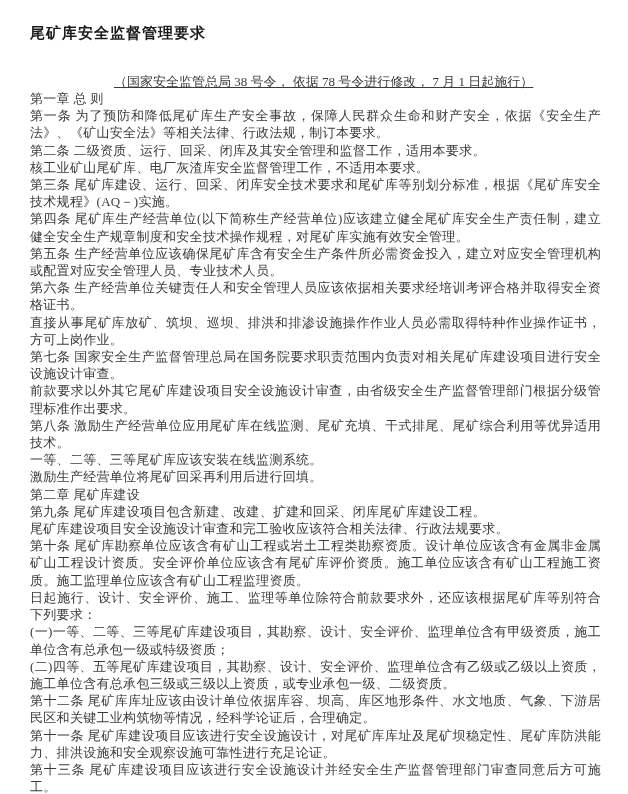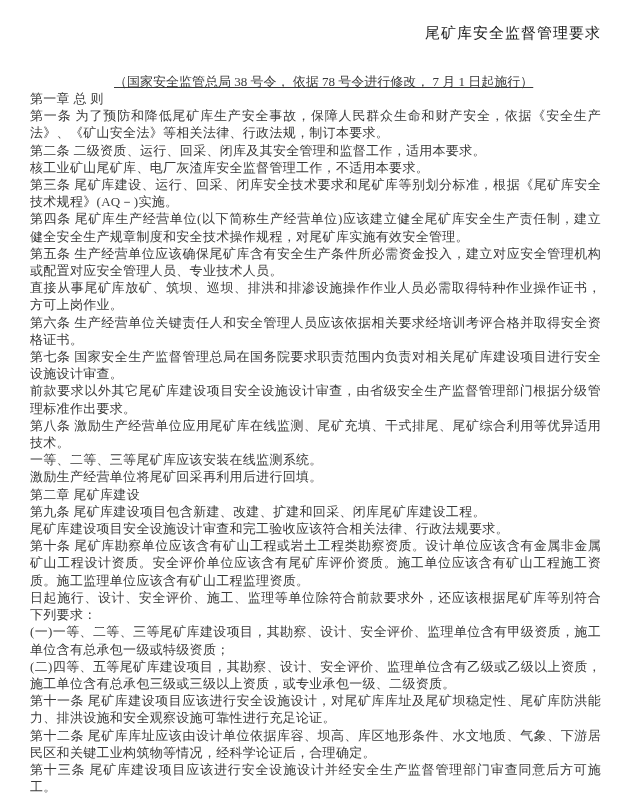--- a/index.html
+++ b/index.html
@@ -19,22 +19,22 @@
     box-sizing: border-box;
     padding: 24px 27px 0 30px;
     background: var(--page-bg);
     overflow: hidden;
     font-family: "Liberation Serif", "DejaVu Serif", serif;
     color: var(--text-color);
   }
   .doc-title {
     margin: 0 0 30px 0;
     font-size: 15px;
-    font-weight: normal;
-    text-align: right;
+    font-weight: bold;
+    text-align: left;
     letter-spacing: 1px;
     color: var(--title-color);
   }
   .doc-subtitle {
     margin: 0;
     font-size: 13px;
     line-height: 17px;
     text-indent: 84px;
     white-space: nowrap;
     text-decoration: underline;
@@ -54,31 +54,31 @@
   <h1 class="doc-title">尾矿库安全监督管理要求</h1>
   <p class="doc-subtitle">（国家安全监管总局 38 号令，  依据 78 号令进行修改，  7 月 1 日起施行）</p>
   <div class="doc-body" id="doc-body">
       <p>第一章 总 则</p>
       <p>第一条 为了预防和降低尾矿库生产安全事故，保障人民群众生命和财产安全，依据《安全生产法》、《矿山安全法》等相关法律、行政法规，制订本要求。</p>
       <p>第二条 二级资质、运行、回采、闭库及其安全管理和监督工作，适用本要求。</p>
       <p>核工业矿山尾矿库、电厂灰渣库安全监督管理工作，不适用本要求。</p>
       <p>第三条 尾矿库建设、运行、回采、闭库安全技术要求和尾矿库等别划分标准，根据《尾矿库安全技术规程》(AQ－)实施。</p>
       <p>第四条 尾矿库生产经营单位(以下简称生产经营单位)应该建立健全尾矿库安全生产责任制，建立健全安全生产规章制度和安全技术操作规程，对尾矿库实施有效安全管理。</p>
       <p>第五条 生产经营单位应该确保尾矿库含有安全生产条件所必需资金投入，建立对应安全管理机构或配置对应安全管理人员、专业技术人员。</p>
+      <p>第六条 生产经营单位关键责任人和安全管理人员应该依据相关要求经培训考评合格并取得安全资格证书。</p>
       <p>直接从事尾矿库放矿、筑坝、巡坝、排洪和排渗设施操作作业人员必需取得特种作业操作证书，方可上岗作业。</p>
-      <p>第六条 生产经营单位关键责任人和安全管理人员应该依据相关要求经培训考评合格并取得安全资格证书。</p>
       <p>第七条 国家安全生产监督管理总局在国务院要求职责范围内负责对相关尾矿库建设项目进行安全设施设计审查。</p>
       <p>前款要求以外其它尾矿库建设项目安全设施设计审查，由省级安全生产监督管理部门根据分级管理标准作出要求。</p>
       <p>第八条 激励生产经营单位应用尾矿库在线监测、尾矿充填、干式排尾、尾矿综合利用等优异适用技术。</p>
       <p>一等、二等、三等尾矿库应该安装在线监测系统。</p>
       <p>激励生产经营单位将尾矿回采再利用后进行回填。</p>
       <p>第二章 尾矿库建设</p>
       <p>第九条 尾矿库建设项目包含新建、改建、扩建和回采、闭库尾矿库建设工程。</p>
       <p>尾矿库建设项目安全设施设计审查和完工验收应该符合相关法律、行政法规要求。</p>
       <p>第十条 尾矿库勘察单位应该含有矿山工程或岩土工程类勘察资质。设计单位应该含有金属非金属矿山工程设计资质。安全评价单位应该含有尾矿库评价资质。施工单位应该含有矿山工程施工资质。施工监理单位应该含有矿山工程监理资质。</p>
       <p>日起施行、设计、安全评价、施工、监理等单位除符合前款要求外，还应该根据尾矿库等别符合下列要求：</p>
       <p>(一)一等、二等、三等尾矿库建设项目，其勘察、设计、安全评价、监理单位含有甲级资质，施工单位含有总承包一级或特级资质；</p>
       <p>(二)四等、五等尾矿库建设项目，其勘察、设计、安全评价、监理单位含有乙级或乙级以上资质，施工单位含有总承包三级或三级以上资质，或专业承包一级、二级资质。</p>
+      <p>第十二条 尾矿库库址应该由设计单位依据库容、坝高、库区地形条件、水文地质、气象、下游居民区和关键工业构筑物等情况，经科学论证后，合理确定。</p>
       <p>第十一条 尾矿库建设项目应该进行安全设施设计，对尾矿库库址及尾矿坝稳定性、尾矿库防洪能力、排洪设施和安全观察设施可靠性进行充足论证。</p>
-      <p>第十二条 尾矿库库址应该由设计单位依据库容、坝高、库区地形条件、水文地质、气象、下游居民区和关键工业构筑物等情况，经科学论证后，合理确定。</p>
       <p>第十三条 尾矿库建设项目应该进行安全设施设计并经安全生产监督管理部门审查同意后方可施工。</p>
     </div>
 </div>
 
 </body></html>

